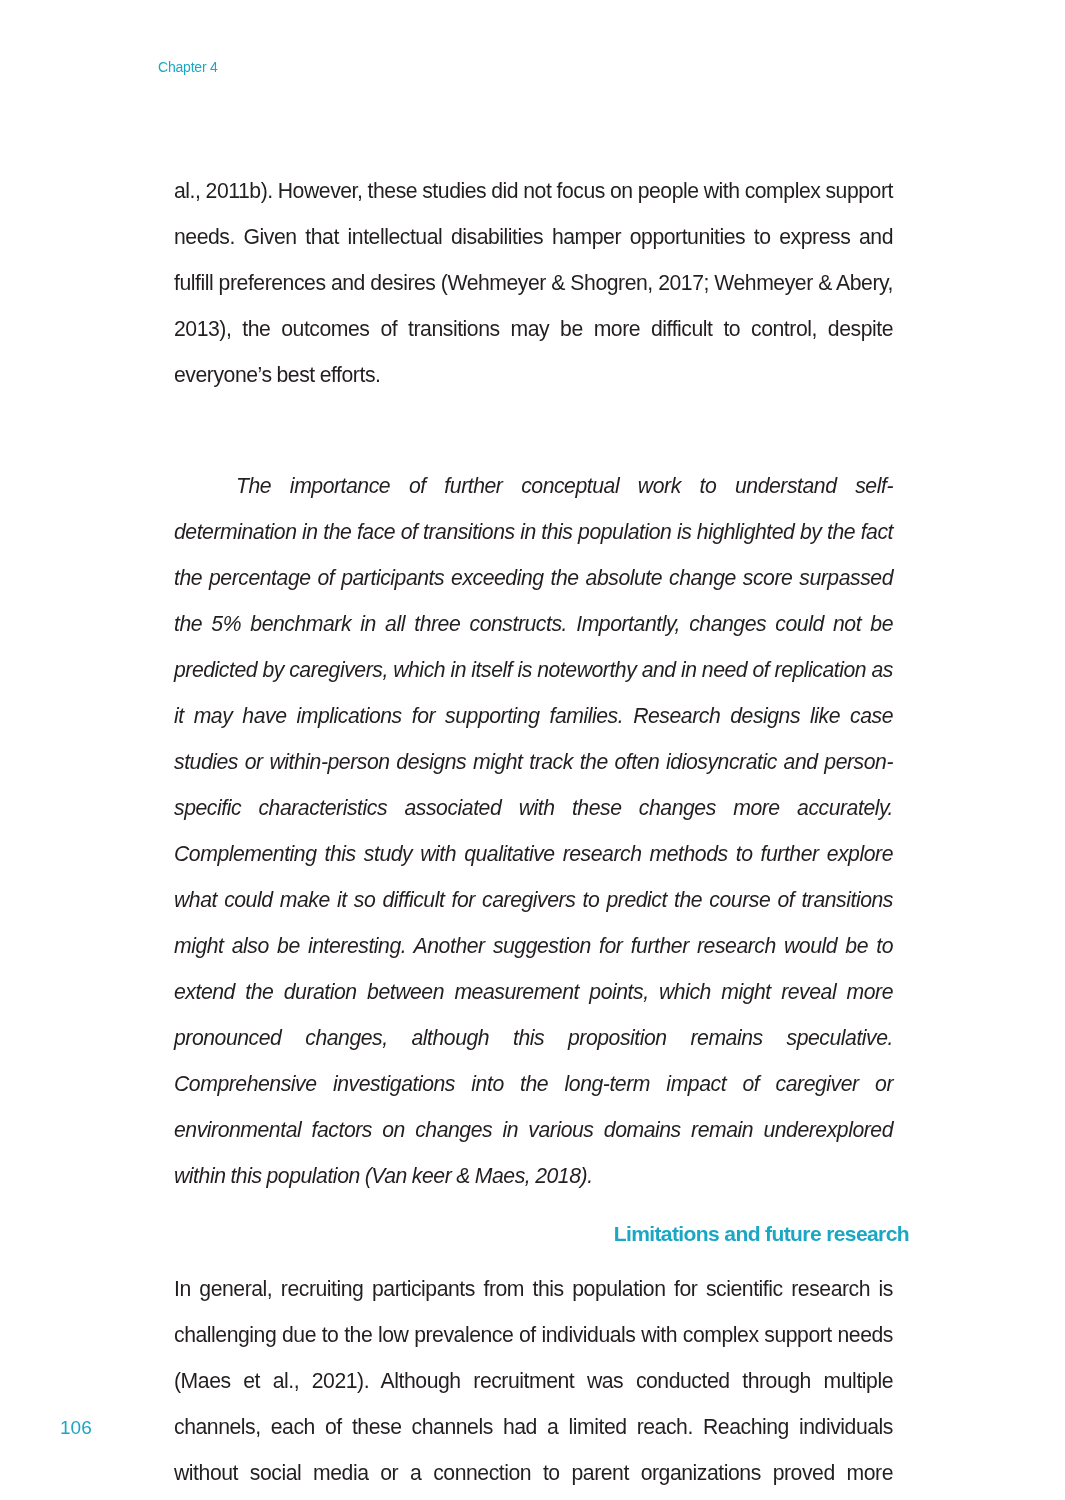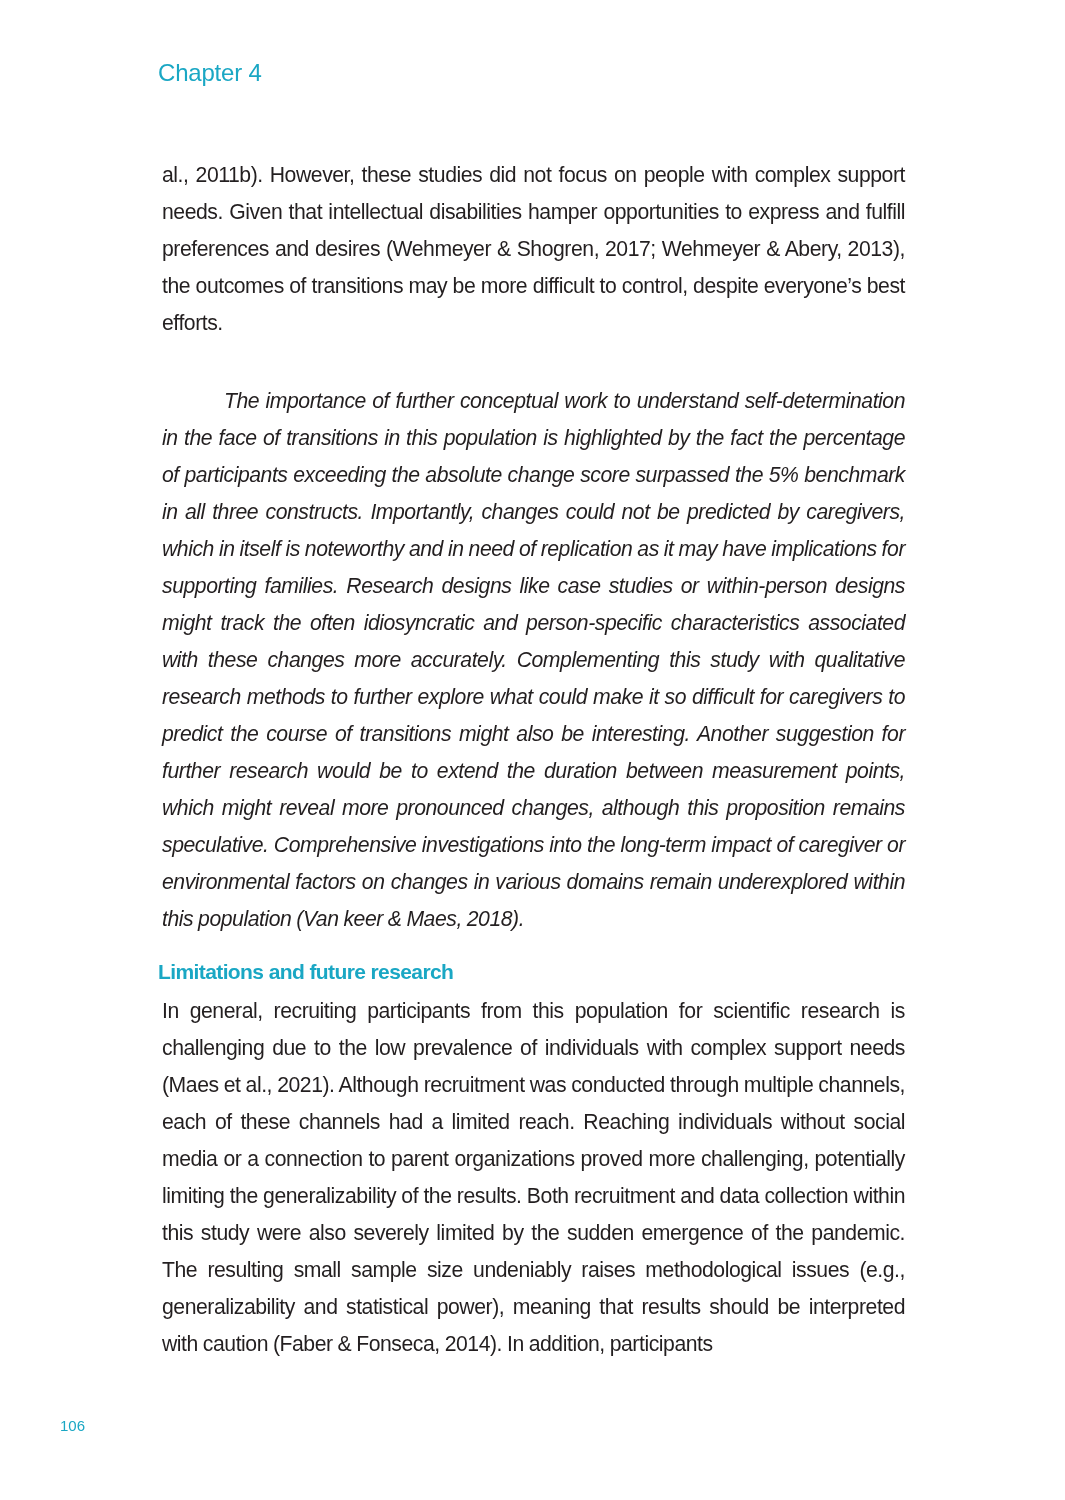--- a/index.html
+++ b/index.html
@@ -12,59 +12,60 @@
       height: 1500px;
       position: relative;
       overflow: hidden;
       font-family: "Liberation Sans", sans-serif;
       color: #231f20;
     }
     .running-head {
       position: absolute;
       left: 158px;
       top: 59px;
-      font-size: 24px;
+      font-size: 14px;
       color: #1aa7c4;
       letter-spacing: -0.2px;
     }
     .content {
       position: absolute;
       left: 158px;
       top: 152px;
       width: 751px;
     }
     .para {
-      margin: 4px;
+      margin: 16px;
       font-size: 21.2px;
-      line-height: 37px;
+      line-height: 46px;
       text-align: justify;
       letter-spacing: -0.45px;
       word-spacing: -0.5px;
     }
     .para.indent {
       text-indent: 62px;
       font-style: italic;
     }
     .gap {
       height: 33px;
     }
     .section-heading {
       margin: 0;
       font-size: 21px;
       line-height: 33px;
       font-weight: bold;
       color: #1aa7c4;
       letter-spacing: -0.6px;
       margin-top: 18px;
+      text-align: right;
     }
     .page-number {
       position: absolute;
       left: 60px;
       top: 1417px;
-      font-size: 15px;
+      font-size: 19px;
       color: #1aa7c4;
     }
   </style>
 </head>
 <body>
 
 <div class="running-head">Chapter 4</div>
 
 <div class="content">
   <p class="para">al., 2011b). However, these studies did not focus on people with complex support needs. Given that intellectual disabilities hamper opportunities to express and fulfill preferences and desires (Wehmeyer &amp; Shogren, 2017; Wehmeyer &amp; Abery, 2013), the outcomes of transitions may be more difficult to control, despite everyone’s best efforts.</p>

